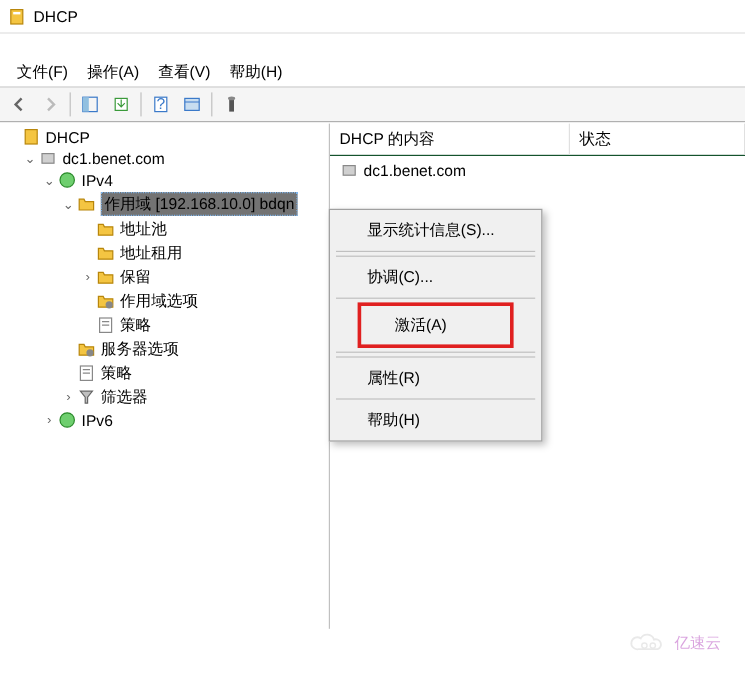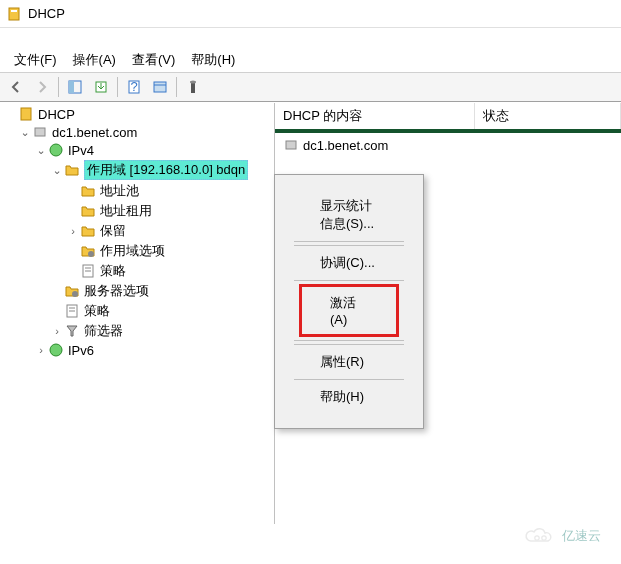--- a/index.html
+++ b/index.html
@@ -8,40 +8,40 @@
   .titlebar .icon { width: 16px; height: 16px; margin-right: 6px; }
   .titlebar .title { font-size: 13px; }
   .menubar { height: 24px; display: flex; align-items: center; padding: 2px 6px; background: #fff; margin-top: 20px; }
   .menubar .item { padding: 2px 8px; cursor: default; }
   .toolbar { height: 30px; display: flex; align-items: center; padding: 2px 4px; border-top: 1px solid #d0d0d0; border-bottom: 1px solid #a0a0a0; background: #f5f5f5; gap: 2px; }
   .toolbar .btn { width: 24px; height: 24px; display: flex; align-items: center; justify-content: center; border: 1px solid transparent; cursor: default; }
   .toolbar .sep { width: 1px; height: 20px; background: #c0c0c0; margin: 0 2px; }
   .content { display: flex; height: calc(100% - 82px - 60px); border-top: 1px solid #fff; }
   .tree-pane { width: 275px; border-right: 1px solid #c0c0c0; overflow: auto; padding: 2px; background: #fff; }
   .list-pane { flex: 1; background: #fff; display: flex; flex-direction: column; }
-  .list-header { display: flex; border-bottom: 4px solid #14532d; background: #fff; justify-content: flex-end; }
+  .list-header { display: flex; border-bottom: 1px solid #14532d; background: #fff; justify-content: flex-end; }
   .list-header .col { padding: 4px 8px; border-right: 1px solid #e0e0e0; }
   .list-body { padding: 2px; }
   .list-row { display: flex; align-items: center; padding: 2px 6px; }
   .list-row .icon { width: 16px; height: 16px; margin-right: 4px; }
   .tree-node { display: flex; align-items: center; padding: 1px 2px; white-space: nowrap; cursor: default; }
   .tree-node .expander { width: 14px; text-align: center; color: #666; font-size: 11px; cursor: pointer; }
   .tree-node .icon { width: 16px; height: 16px; margin-right: 4px; display: inline-flex; align-items: center; justify-content: center; }
-  .tree-node.selected .label { background: #5eead4; border: 1px dotted #7eb4ea; padding: 0 2px; }
+  .tree-node.selected .label { background: #737373; border: 1px dotted #7eb4ea; padding: 0 2px; }
   .indent-0 { padding-left: 2px; }
   .indent-1 { padding-left: 16px; }
   .indent-2 { padding-left: 32px; }
   .indent-3 { padding-left: 48px; }
   .indent-4 { padding-left: 64px; align-items: center; }
-  .context-menu { position: absolute; top: 174px; left: 274px; width: 150px; background: #f0f0f0; border: 1px solid #a0a0a0; box-shadow: 3px 3px 6px rgba(0,0,0,0.25); padding: 17px; }
+  .context-menu { position: absolute; top: 174px; left: 274px; width: 178px; background: #f0f0f0; border: 1px solid #a0a0a0; box-shadow: 3px 3px 6px rgba(0,0,0,0.25); padding: 3px; }
   .context-menu .item { padding: 5px 24px 5px 28px; cursor: default; position: relative; }
   .context-menu .sep { height: 1px; background: #c0c0c0; margin: 3px 2px; }
   .context-menu .arrow { position: absolute; right: 8px; top: 6px; font-size: 10px; color: #333; }
-  .highlight-box { border: 3px solid #e02020; margin: 0 7px; padding: 2px 0; }
-  .watermark { position: absolute; right: 20px; bottom: 18px; opacity: 0.4; font-size: 18px; color: #0f766e; display: flex; align-items: center; gap: 6px; }
+  .highlight-box { border: 3px solid #e02020; margin: 0 20px; padding: 2px 0; }
+  .watermark { position: absolute; right: 20px; bottom: 18px; opacity: 0.4; font-size: 18px; color: #a21caf; display: flex; align-items: center; gap: 6px; }
   .watermark svg { opacity: 0.8; }
 </style>
 </head>
 <body>
 
 <div class="titlebar">
   <span class="icon">
     <svg width="16" height="16" viewBox="0 0 16 16">
         <rect x="3" y="2" width="10" height="12" fill="#f4c542" stroke="#b8860b"></rect>
         <rect x="5" y="4" width="6" height="2" fill="#fff"></rect>

